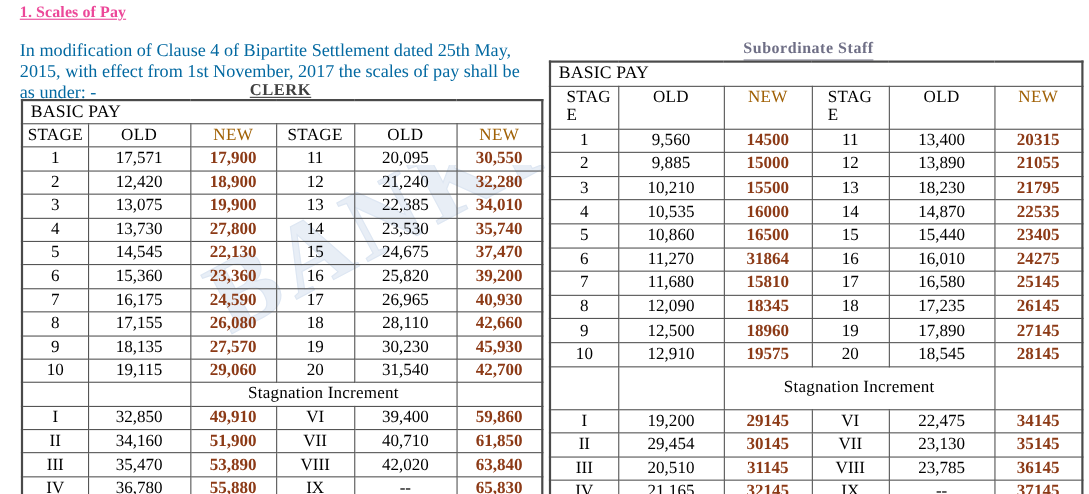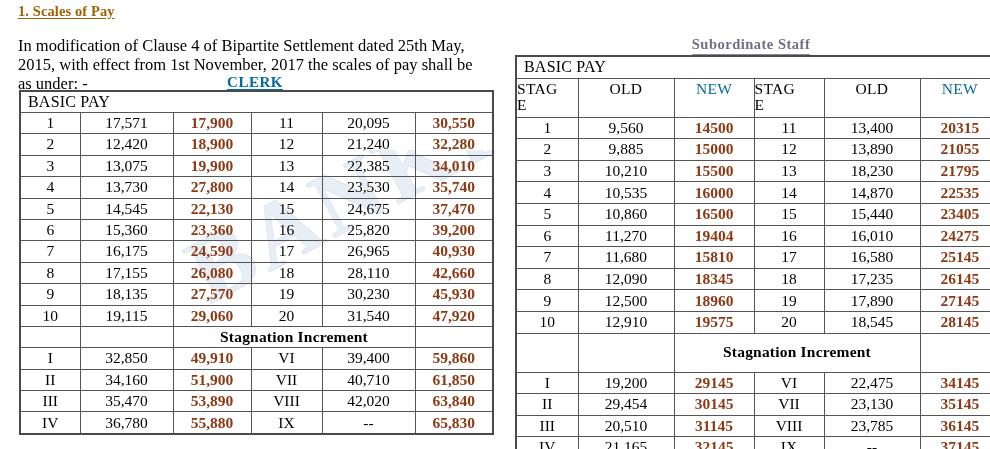--- a/index.html
+++ b/index.html
@@ -55,53 +55,53 @@
   
   #left-col {
     position: absolute;
     left: 0;
     top: 0;
     width: 500px;
     height: 449px;
   }
   #right-col {
     position: absolute;
-    left: 506px;
+    left: 490px;
     top: 0;
     width: 484px;
     height: 449px;
   }
 
   .section-heading {
     position: absolute;
     left: 18px;
     top: 3px;
     font-size: 14.5px;
     font-weight: bold;
-    color: #a16207;
+    color: #ec4899;
     text-decoration: underline;
     text-underline-offset: 2px;
     letter-spacing: 0.1px;
   }
 
   .body-para {
     position: absolute;
     left: 18px;
     top: 36px;
     width: 470px;
     font-size: 16.5px;
     line-height: 19px;
-    color: #000000;
+    color: #0369a1;
   }
 
   .table-caption {
     text-align: center;
     font-size: 15px;
     font-weight: bold;
-    color: #0369a1;
+    color: #404040;
     text-decoration: underline;
     text-underline-offset: 2px;
     letter-spacing: 0.5px;
   }
   .caption-clerk {
     position: absolute;
     left: 130px;
     top: 74px;
     width: 250px;
   }
@@ -139,28 +139,28 @@
     text-align: left;
     padding-left: 7px;
     font-size: 16px;
     letter-spacing: 0.2px;
   }
   td.hdr {
     font-size: 15.5px;
     letter-spacing: 0.3px;
   }
   td.hdr-new {
-    color: #0369a1;
+    color: #a16207;
   }
   td.val-new {
     color: #8c3a16;
     font-weight: bold;
   }
   td.stagnation {
-    font-weight: bold;
+    font-weight: normal;
     font-size: 15.5px;
     letter-spacing: 0.2px;
     margin-top: 46px;
   }
   td.empty {
   }
 
   
   #table-clerk {
     position: absolute;
@@ -181,21 +181,21 @@
     border: 2px solid #4a4a4a;
   }
   #table-sub td { height: 20.6px; }
   #table-sub tr.row-hdr td { height: 36px; vertical-align: top; padding-top: 2px; }
   #table-sub tr.row-stag td { height: 38px; }
 
   .hdr-wrap {
     display: block;
     line-height: 16px;
     text-align: left;
-    padding-left: 0;
+    padding-left: 14px;
   }
   .hdr-center {
     display: block;
     line-height: 16px;
   }
 </style>
 </head>
 <body>
 
 <div id="watermark">
@@ -218,20 +218,28 @@
           <col style="width: 93px;">
           <col style="width: 78px;">
           <col style="width: 71px;">
           <col style="width: 93px;">
           <col style="width: 78px;">
         </colgroup>
       <tbody>
         <tr class="row-basic">
           <td class="basic-pay" colspan="6">BASIC PAY</td>
         </tr>
+        <tr class="row-hdr">
+          <td class="hdr">STAGE</td>
+          <td class="hdr">OLD</td>
+          <td class="hdr hdr-new">NEW</td>
+          <td class="hdr">STAGE</td>
+          <td class="hdr">OLD</td>
+          <td class="hdr hdr-new">NEW</td>
+        </tr>
       </tbody>
       <tbody id="clerk-body">
           <tr>
             <td>1</td>
             <td>17,571</td>
             <td class="val-new">17,900</td>
             <td>11</td>
             <td>20,095</td>
             <td class="val-new">30,550</td>
           </tr>
@@ -298,21 +306,21 @@
             <td>19</td>
             <td>30,230</td>
             <td class="val-new">45,930</td>
           </tr>
           <tr>
             <td>10</td>
             <td>19,115</td>
             <td class="val-new">29,060</td>
             <td>20</td>
             <td>31,540</td>
-            <td class="val-new">47,920</td>
+            <td class="val-new">42,700</td>
           </tr>
         </tbody>
       <tbody>
         <tr>
           <td class="empty"></td>
           <td class="empty"></td>
           <td class="stagnation" colspan="3">Stagnation Increment</td>
           <td class="empty"></td>
         </tr>
       </tbody>
@@ -430,21 +438,21 @@
             <td>5</td>
             <td>10,860</td>
             <td class="val-new">16500</td>
             <td>15</td>
             <td>15,440</td>
             <td class="val-new">23405</td>
           </tr>
           <tr>
             <td>6</td>
             <td>11,270</td>
-            <td class="val-new">19404</td>
+            <td class="val-new">31864</td>
             <td>16</td>
             <td>16,010</td>
             <td class="val-new">24275</td>
           </tr>
           <tr>
             <td>7</td>
             <td>11,680</td>
             <td class="val-new">15810</td>
             <td>17</td>
             <td>16,580</td>

